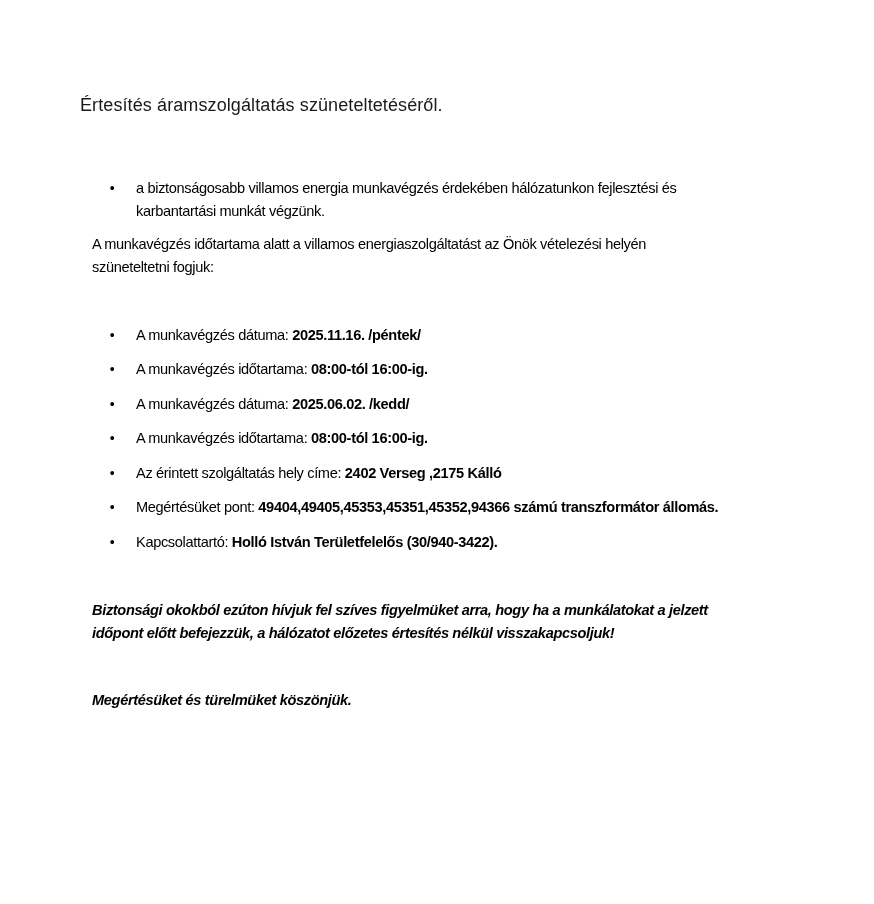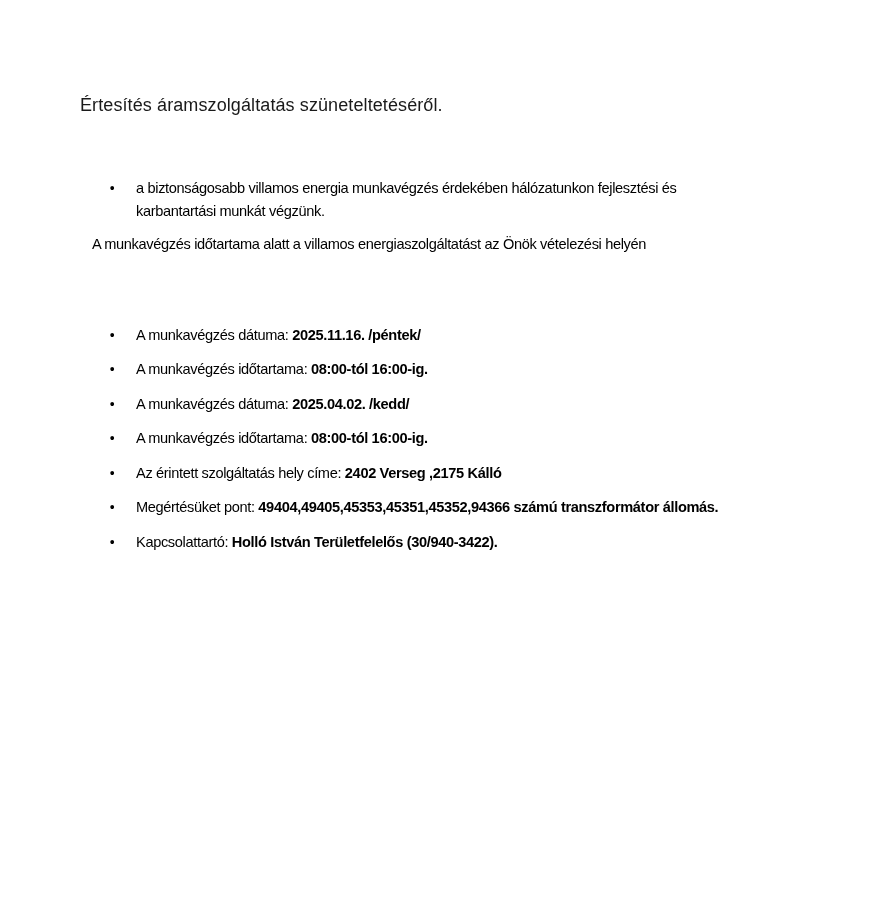--- a/index.html
+++ b/index.html
@@ -78,35 +78,36 @@
   <h1 class="title">Értesítés áramszolgáltatás szüneteltetéséről.</h1>
 
   <div class="bullet-row body-text" style="top:177px; height:46px;">
     <span class="dot">•</span>
     <span class="text">a biztonságosabb villamos energia munkavégzés érdekében hálózatunkon fejlesztési és</span>
     <span class="text" style="top:23px;">karbantartási munkát végzünk.</span>
   </div>
 
   <div class="para body-text" style="top:233px;">
     <div>A munkavégzés időtartama alatt a villamos energiaszolgáltatást az Önök vételezési helyén</div>
+    <div>szüneteltetni fogjuk:</div>
   </div>
 
   <div class="bullet-row body-text" style="top:324px;">
     <span class="dot">•</span>
     <span class="text"><span>A munkavégzés dátuma: </span><span class="bold">2025.11.16. /péntek/</span></span>
   </div>
 
   <div class="bullet-row body-text" style="top:358px;">
     <span class="dot">•</span>
     <span class="text"><span>A munkavégzés időtartama: </span><span class="bold">08:00-tól 16:00-ig.</span></span>
   </div>
 
   <div class="bullet-row body-text" style="top:393px;">
     <span class="dot">•</span>
-    <span class="text"><span>A munkavégzés dátuma: </span><span class="bold">2025.04.02. /kedd/</span></span>
+    <span class="text"><span>A munkavégzés dátuma: </span><span class="bold">2025.06.02. /kedd/</span></span>
   </div>
 
   <div class="bullet-row body-text" style="top:427px;">
     <span class="dot">•</span>
     <span class="text"><span>A munkavégzés időtartama: </span><span class="bold">08:00-tól 16:00-ig.</span></span>
   </div>
 
   <div class="bullet-row body-text" style="top:462px;">
     <span class="dot">•</span>
     <span class="text"><span>Az érintett szolgáltatás hely címe: </span><span class="bold">2402 Verseg ,2175 Kálló</span></span>
@@ -115,15 +116,20 @@
   <div class="bullet-row body-text" style="top:496px;">
     <span class="dot">•</span>
     <span class="text"><span>Megértésüket pont: </span><span class="bold">49404,49405,45353,45351,45352,94366 számú transzformátor állomás.</span></span>
   </div>
 
   <div class="bullet-row body-text" style="top:531px;">
     <span class="dot">•</span>
     <span class="text"><span>Kapcsolattartó: </span><span class="bold">Holló István Területfelelős (30/940-3422).</span></span>
   </div>
 
+  <div class="para body-text italic-bold" style="top:599px;">
+    <div>Biztonsági okokból ezúton hívjuk fel szíves figyelmüket arra, hogy ha a munkálatokat a jelzett</div>
+    <div>időpont előtt befejezzük, a hálózatot előzetes értesítés nélkül visszakapcsoljuk!</div>
+  </div>
 
+  <div class="para body-text italic-bold" style="top:689px;">Megértésüket és türelmüket köszönjük.</div>
 
 </div>
 
 </body></html>

